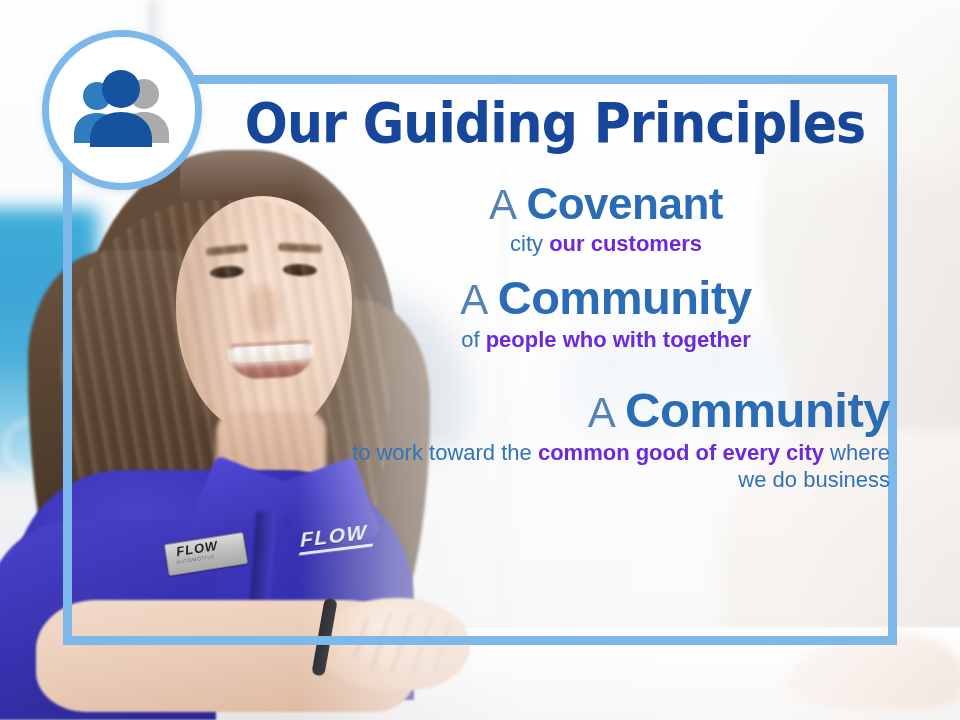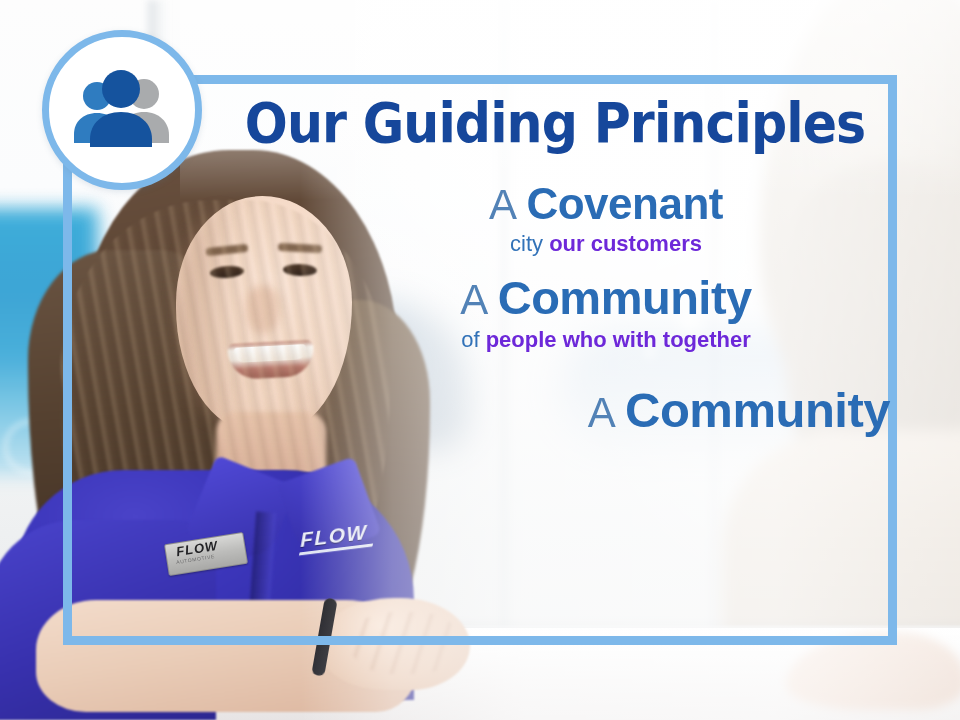--- a/index.html
+++ b/index.html
@@ -628,17 +628,21 @@
       </div>
       <div class="p-sub">
         <span>of </span><b>people who with together</b><span></span>
       </div>
     </div>
 
     <div class="principle p-3">
       <div class="p-head">
         <span class="lead">A </span><span class="key">Community</span>
       </div>
+      <div class="p-sub">
+        <span>to work toward the </span><b>common good of every city</b><span> where</span>
+        <div>we do business</div>
+      </div>
     </div>
 
   </div>
 
 </div>
 
 </body></html>

